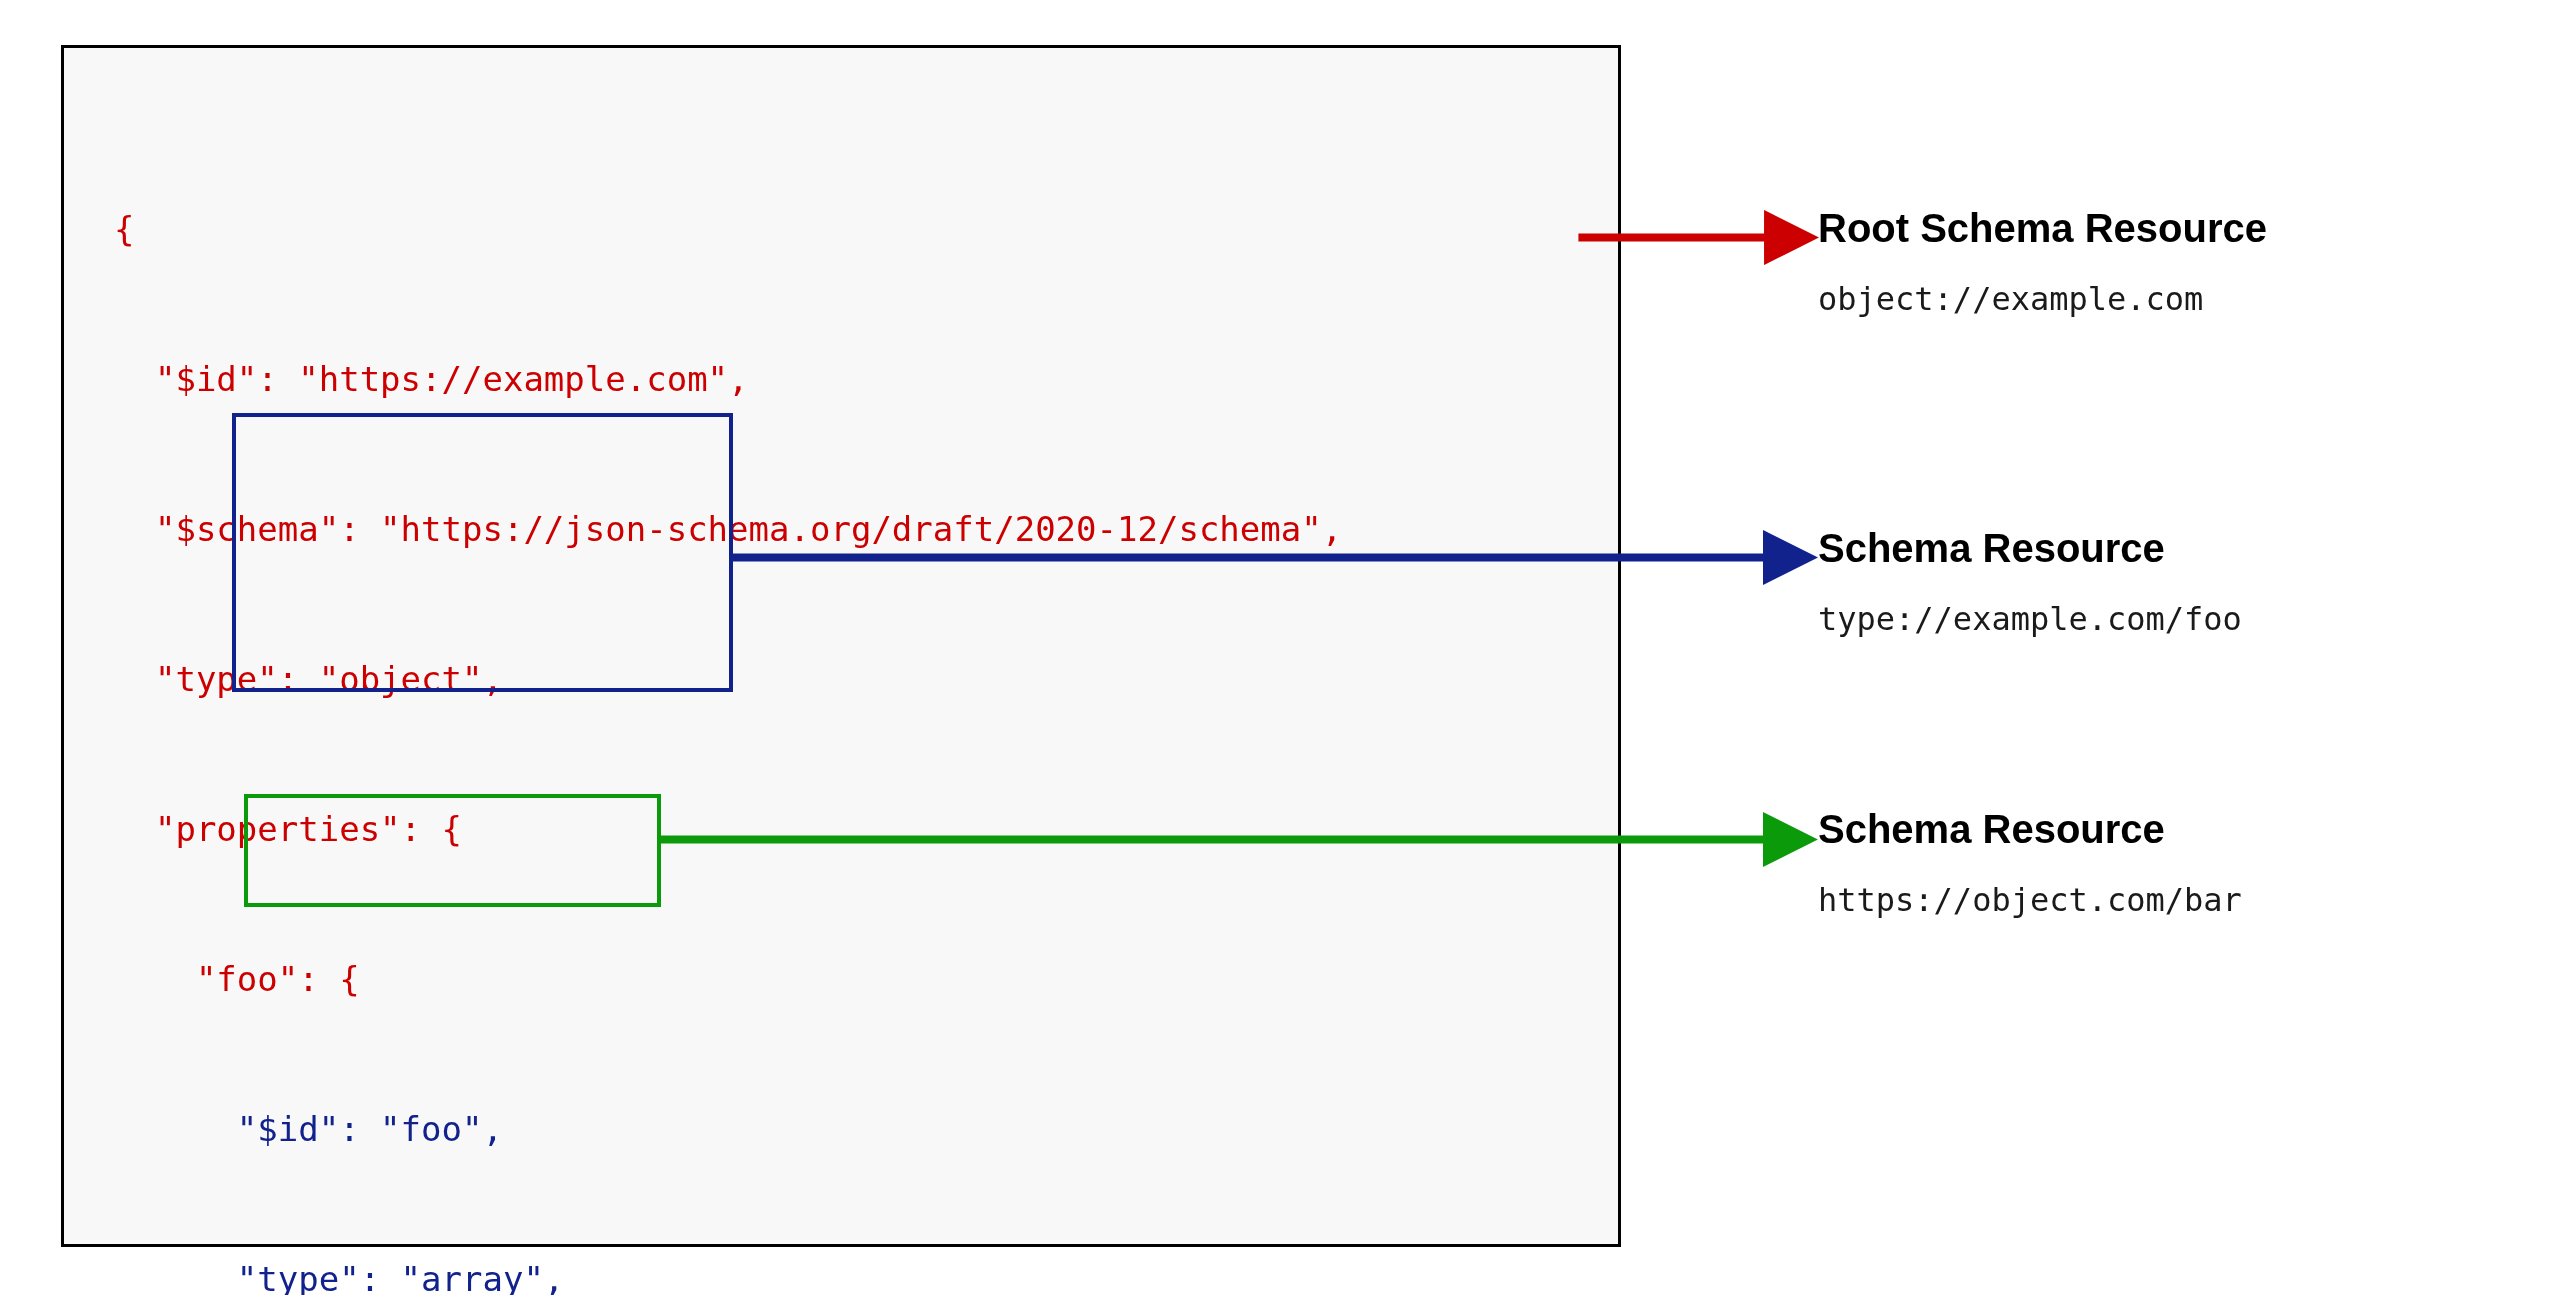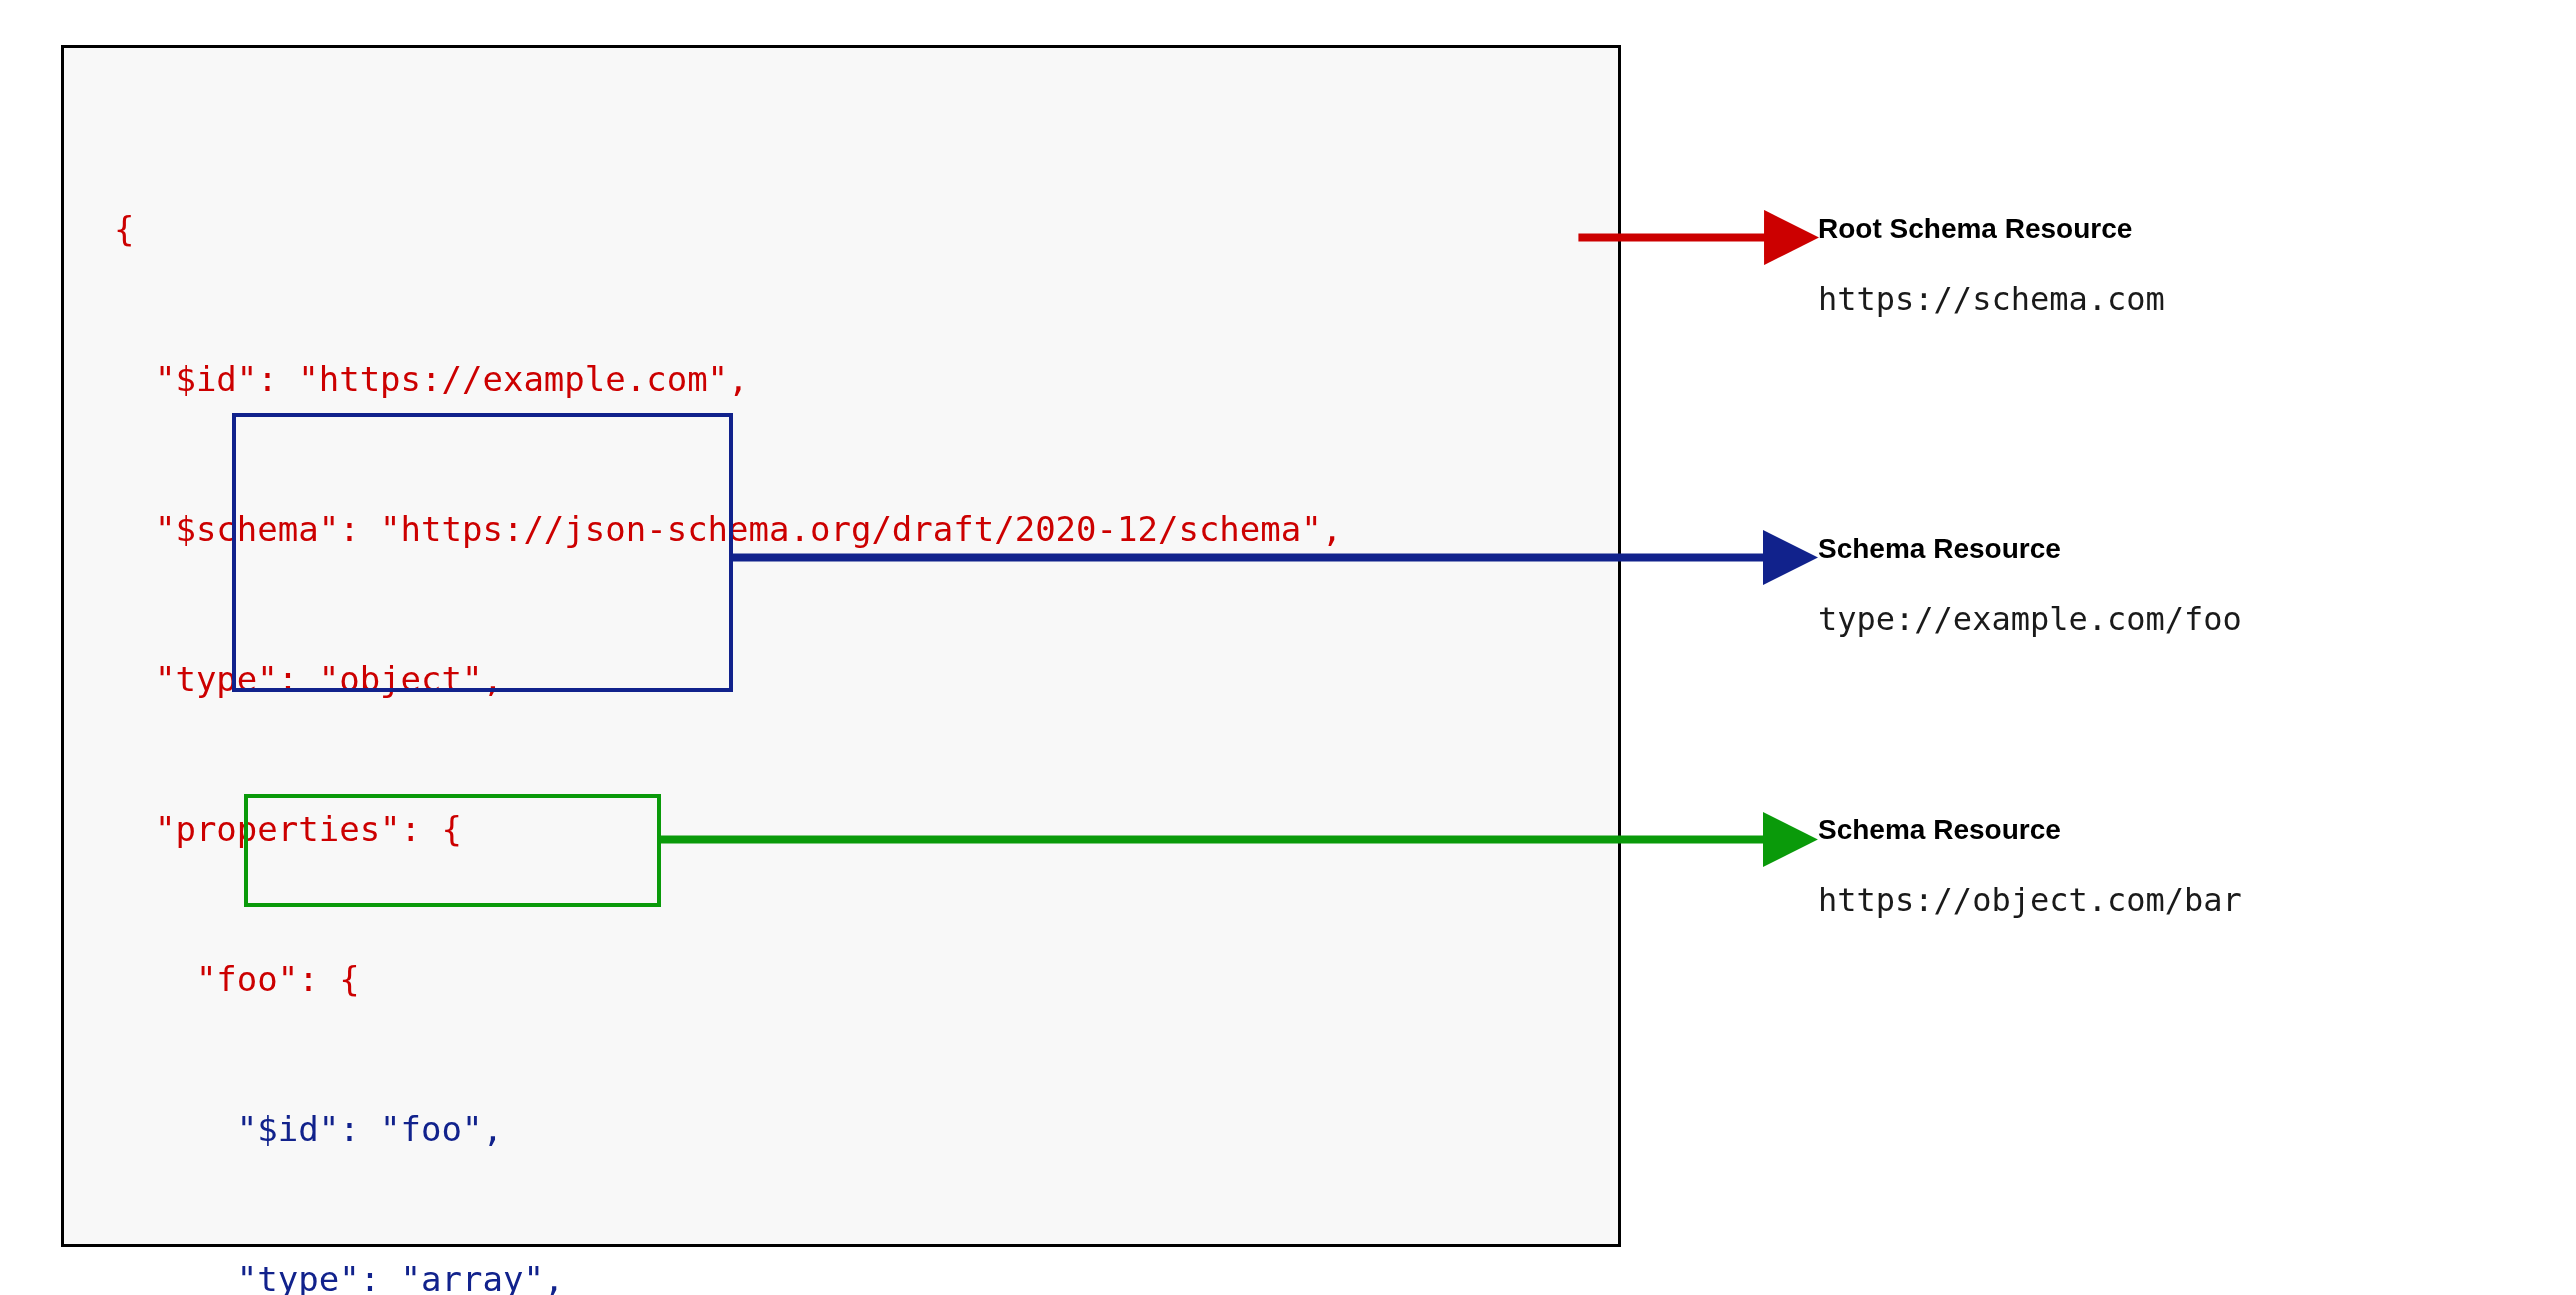--- a/index.html
+++ b/index.html
@@ -84,21 +84,21 @@
   .label-group {
     position: absolute;
     z-index: 4;
   }
   #label-root { left: 1818px; top: 205px; }
   #label-foo  { left: 1818px; top: 525px; }
   #label-bar  { left: 1818px; top: 806px; }
 
   .label-title {
     font-family: "Liberation Sans", sans-serif;
-    font-size: 28px;
+    font-size: 40px;
     font-weight: bold;
     color: #000000;
     line-height: 47px;
     white-space: nowrap;
   }
   .label-uri {
     font-family: "DejaVu Sans Mono", monospace;
     font-size: 32px;
     color: #1a1a1a;
     line-height: 42px;
@@ -160,21 +160,21 @@
   <defs>
     <marker id="head-green" markerWidth="7" markerHeight="7" refX="1" refY="3.5" orient="auto">
       <polygon points="0,0 7,3.5 0,7" fill="#0a9a0a"></polygon>
     </marker>
   </defs>
   <line x1="0" y1="30" x2="1550" y2="30" stroke="#0a9a0a" stroke-width="11" marker-end="url(#head-green)"></line>
 </svg>
 
 <div id="label-root" class="label-group">
   <div class="label-title">Root Schema Resource</div>
-  <div class="label-uri">https://schema.com</div>
+  <div class="label-uri">object://example.com</div>
 </div>
 
 <div id="label-foo" class="label-group">
   <div class="label-title">Schema Resource</div>
   <div class="label-uri">type://example.com/foo</div>
 </div>
 
 <div id="label-bar" class="label-group">
   <div class="label-title">Schema Resource</div>
   <div class="label-uri">https://object.com/bar</div>

